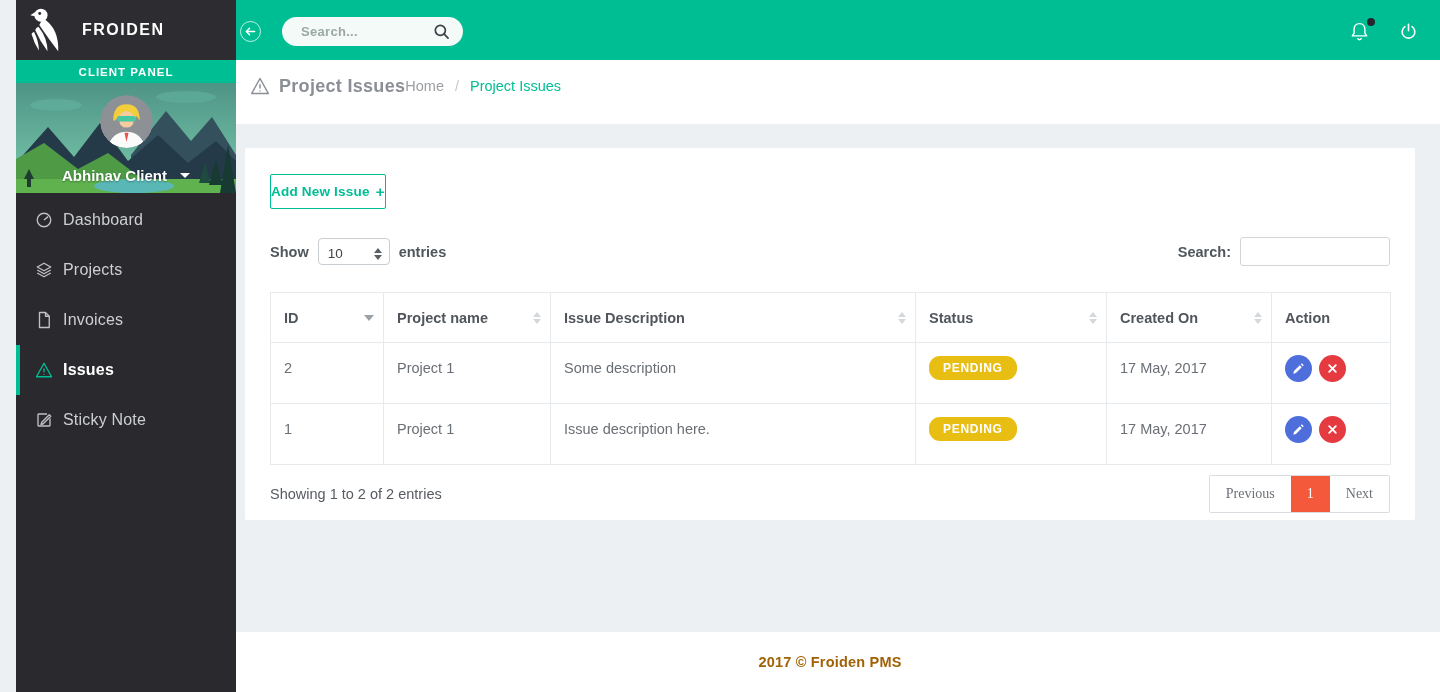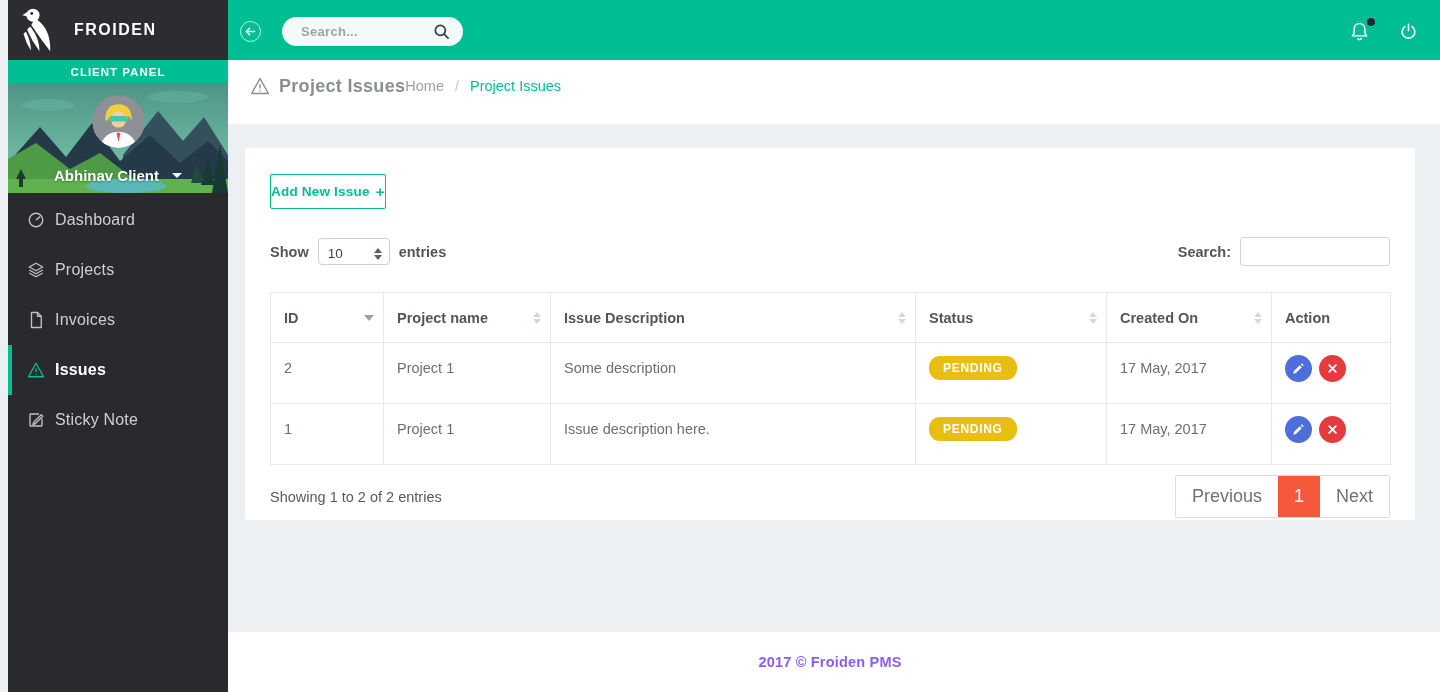--- a/index.html
+++ b/index.html
@@ -1,20 +1,20 @@
 <!DOCTYPE html>
 <html><head>
 <meta charset="utf-8">
 <style>
   * { margin:0; padding:0; box-sizing:border-box; }
   html,body { width:1440px; height:692px; font-family:"Liberation Sans", sans-serif; }
   #app { position:relative; width:1440px; height:692px; background:#EDF0F2; overflow:hidden; }
 
   
-  .sidebar { position:absolute; left:8px; top:0; width:220px; height:692px; background:#2A2A2E; z-index:5; }
+  .sidebar { position:absolute; left:16px; top:0; width:220px; height:692px; background:#2A2A2E; z-index:5; }
   .logo-block { height:60px; background:#2C2C31; display:flex; align-items:center; gap:12px; padding-left:14px; }
   .brand-name { color:#fff; font-size:16px; font-weight:700; letter-spacing:1.5px; }
   .panel-band { height:23px; background:#00BE94; display:flex; align-items:center; justify-content:center; }
   .panel-band span { color:#fff; font-size:11.5px; font-weight:700; letter-spacing:1px; }
   .profile { position:relative; height:110px; overflow:hidden; }
   .profile svg.scene { position:absolute; inset:0; }
   .avatar { position:absolute; left:84px; top:12px; width:53px; height:53px; border-radius:50%; overflow:hidden; }
   .user-row { position:absolute; bottom:9px; width:100%; display:flex; align-items:center; justify-content:center; gap:13px; cursor:pointer; }
   .user-name { color:#fff; font-size:15px; font-weight:600; text-shadow:0 1px 2px rgba(0,0,0,.35); }
   .caret-down { width:0; height:0; border-left:5px solid transparent; border-right:5px solid transparent; border-top:5px solid #fff; }
@@ -70,26 +70,26 @@
   .sort.active-desc .s-dn { border-top-color:#9BA1A7; border-top-width:6px; border-left-width:5px; border-right-width:5px; }
   .badge-pending { display:inline-block; background:#E9BE12; color:#fff; font-size:12px; font-weight:700; letter-spacing:.7px; padding:5px 14px; border-radius:11px; }
   .action-cell { display:flex; align-items:center; gap:7px; }
   .btn-circle { width:27px; height:27px; border-radius:50%; display:flex; align-items:center; justify-content:center; cursor:pointer; border:none; }
   .btn-edit { background:#4D6EDB; }
   .btn-del { background:#E53B40; }
 
   .table-foot { margin-top:10px; display:flex; align-items:center; justify-content:space-between; }
   .info-text { font-size:14.5px; color:#565B61; }
   .pager { display:inline-flex; border:1px solid #D9DDE1; border-radius:2px; overflow:hidden; background:#fff; }
-  .page-btn { padding:10px 16px; font-size:18px; color:#6D7278; font-weight:500; cursor:pointer; background:#fff; border:none; font-family:Liberation Sans, sans-serif; }
+  .page-btn { padding:10px 16px; font-size:14px; color:#6D7278; font-weight:500; cursor:pointer; background:#fff; border:none; font-family:Liberation Serif, serif; }
   .page-btn.current { background:#F4593B; color:#fff; }
 
   
   .footer { position:absolute; left:220px; top:632px; width:1220px; height:60px; background:#fff; display:flex; align-items:center; justify-content:center; }
-  .footer span { color:#8b5cf6; font-size:14.5px; font-weight:600; letter-spacing:.2px; }
+  .footer span { color:#a16207; font-size:14.5px; font-weight:600; letter-spacing:.2px; }
 </style>
 </head>
 <body>
 
 <div id="app">
 
   <aside class="sidebar">
     <div class="logo-block">
       <svg width="40" height="46" viewBox="0 0 48 56">
         <circle cx="13" cy="10" r="8" fill="#fff"></circle>

